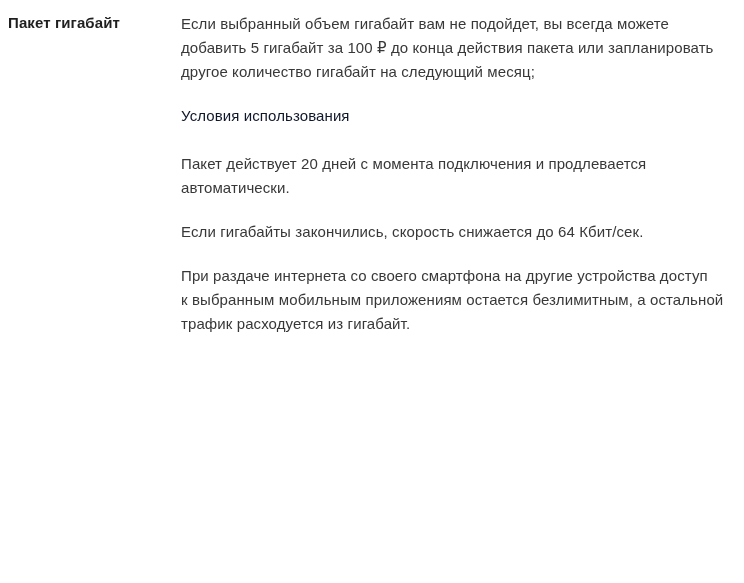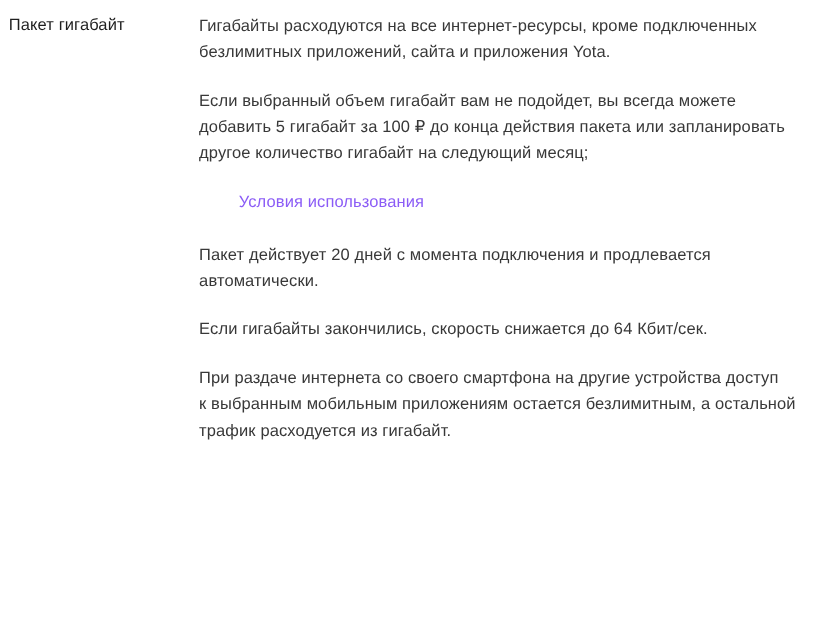--- a/index.html
+++ b/index.html
@@ -22,55 +22,52 @@
     width: 744px;
   }
   .label-col {
     width: 181px;
     flex: 0 0 181px;
     padding-left: 8px;
     box-sizing: border-box;
   }
   .feature-label {
     font-size: 15px;
-    font-weight: normal;
+    font-weight: bold;
     color: #1f1f1f;
     line-height: 22px;
     letter-spacing: 0.1px;
   }
   .content-col {
     flex: 1 1 auto;
     max-width: 553px;
     padding-right: 10px;
     box-sizing: border-box;
   }
   .content-col p {
     margin: 0 0 20px 0;
     font-size: 15px;
     line-height: 24px;
     color: #383838;
     white-space: pre-line;
     letter-spacing: 0.1px;
   }
   .content-col p.subheading {
-    color: #8b5cf6;
+    color: #0f172a;
     margin-bottom: 24px;
-    margin-left: 36px;
   }
 </style>
 </head>
 <body>
 
 <div class="section-row">
   <div class="label-col">
     <div class="feature-label">Пакет гигабайт</div>
   </div>
   <div class="content-col">
-    <p>Гигабайты расходуются на все интернет-ресурсы, кроме подключенных
-безлимитных приложений, сайта и приложения Yota.</p>
     <p>Если выбранный объем гигабайт вам не подойдет, вы всегда можете
 добавить 5 гигабайт за 100 ₽ до конца действия пакета или запланировать
 другое количество гигабайт на следующий месяц;</p>
     <p class="subheading">Условия использования</p>
     <p>Пакет действует 20 дней с момента подключения и продлевается
 автоматически.</p>
     <p>Если гигабайты закончились, скорость снижается до 64 Кбит/сек.</p>
     <p>При раздаче интернета со своего смартфона на другие устройства доступ
 к выбранным мобильным приложениям остается безлимитным, а остальной
 трафик расходуется из гигабайт.</p>

